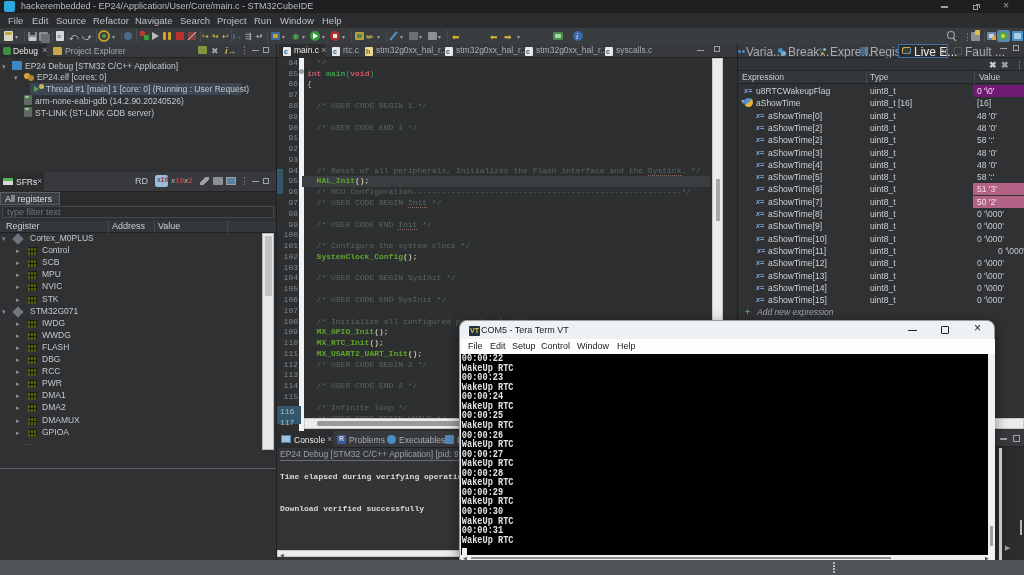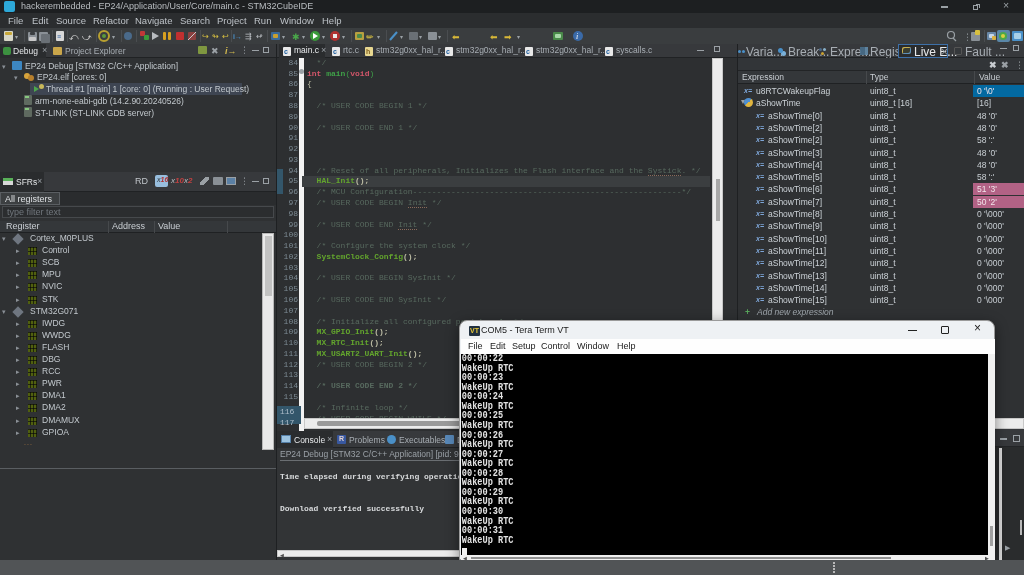--- a/index.html
+++ b/index.html
@@ -375,21 +375,21 @@
         <div style="position:absolute;left:5px;top:161.5px;white-space:pre;"><span style="color:#57695e;">  /* USER CODE END </span><span style="color:#57695e;border-bottom:1px dotted #8a6a5a;">Init</span><span style="color:#57695e;"> */</span></div>
         <div style="position:absolute;left:5px;top:183.1px;white-space:pre;"><span style="color:#57695e;">  /* Configure the system clock */</span></div>
         <div style="position:absolute;left:5px;top:193.8px;white-space:pre;"><span style="color:#bdbda4;">  </span><span style="color:#63a52d;font-weight:bold;">SystemClock_Config</span><span style="color:#bdbda4;font-weight:bold;">();</span></div>
         <div style="position:absolute;left:5px;top:215.4px;white-space:pre;"><span style="color:#57695e;">  /* USER CODE BEGIN SysInit */</span></div>
         <div style="position:absolute;left:5px;top:237.0px;white-space:pre;"><span style="color:#57695e;">  /* USER CODE END SysInit */</span></div>
         <div style="position:absolute;left:5px;top:258.5px;white-space:pre;"><span style="color:#57695e;">  /* Initialize all configured peripherals */</span></div>
         <div style="position:absolute;left:5px;top:269.3px;white-space:pre;"><span style="color:#bdbda4;">  </span><span style="color:#63a52d;font-weight:bold;">MX_GPIO_Init</span><span style="color:#bdbda4;font-weight:bold;">();</span></div>
         <div style="position:absolute;left:5px;top:280.1px;white-space:pre;"><span style="color:#bdbda4;">  </span><span style="color:#63a52d;font-weight:bold;">MX_RTC_Init</span><span style="color:#bdbda4;font-weight:bold;">();</span></div>
         <div style="position:absolute;left:5px;top:290.9px;white-space:pre;"><span style="color:#bdbda4;">  </span><span style="color:#63a52d;font-weight:bold;">MX_USART2_UART_Init</span><span style="color:#bdbda4;font-weight:bold;">();</span></div>
         <div style="position:absolute;left:5px;top:301.6px;white-space:pre;"><span style="color:#57695e;">  /* USER CODE BEGIN 2 */</span></div>
-        <div style="position:absolute;left:5px;top:323.2px;white-space:pre;"><span style="color:#57695e;font-weight:bold;">  /* USER CODE END 2 */</span></div>
+        <div style="position:absolute;left:5px;top:323.2px;white-space:pre;"><span style="color:#57695e;">  /* USER CODE END 2 */</span></div>
         <div style="position:absolute;left:5px;top:344.8px;white-space:pre;"><span style="color:#57695e;">  /* Infinite loop */</span></div>
         <div style="position:absolute;left:5px;top:355.5px;white-space:pre;"><span style="color:#57695e;">  /* USER CODE BEGIN WHILE */</span></div>
       </div>
 
   <div class="abs" style="left:0;top:125px;width:6px;height:25px;background:#33566a;"></div>
 
   <div class="abs" style="left:0;top:362px;width:24px;height:18px;background:#33566a;"></div>
   <div class="abs mono" style="left:0;top:363px;font-size:8px;color:#aebecb;">
         <span class="abs" style="left:3px;top:0;">116</span>
         <span class="abs" style="left:3px;top:11px;">117</span>
@@ -456,21 +456,21 @@
     <span class="abs" style="left:132px;top:1px;">Type</span>
     <span class="abs" style="left:241px;top:1px;">Value</span>
     <span class="abs" style="left:128px;top:0;width:1px;height:13px;background:#46494c;"></span>
     <span class="abs" style="left:236px;top:0;width:1px;height:13px;background:#46494c;"></span>
   </div>
   <div class="abs" style="left:0;top:-44px;width:286px;height:419px;font-size:8.5px;">
         <div style="position:absolute;left:0;top:85.0px;width:287px;height:12.3px;">
           <span style="position:absolute;left:6px;top:2px;width:9px;height:7px;font-size:7px;color:#7ea6d8;font-style:italic;font-weight:bold;">x=</span>
           <span style="position:absolute;left:18px;top:1px;color:#ccd2d7;">u8RTCWakeupFlag</span>
           <span style="position:absolute;left:132px;top:1px;color:#ccd2d7;">uint8_t</span>
-          <span style="position:absolute;left:235px;top:0px;right:0;height:12px;background:#0369a1;color:#f2e4ea;padding:1px 0 0 4px;">0 '\0'</span>
+          <span style="position:absolute;left:235px;top:0px;right:0;height:12px;background:#701a75;color:#f2e4ea;padding:1px 0 0 4px;">0 '\0'</span>
         </div>
         <div style="position:absolute;left:0;top:97.3px;width:287px;height:12.3px;">
           <span style="position:absolute;left:3px;top:0;color:#9aa0a6;font-size:8px;">▾</span>
           <span style="position:absolute;left:6px;top:1px;width:9px;height:9px;border-radius:50%;background:linear-gradient(135deg,#4f8fd0 50%,#e0b53f 50%);"></span>
           <span style="position:absolute;left:18px;top:1px;color:#ccd2d7;">aShowTime</span>
           <span style="position:absolute;left:132px;top:1px;color:#ccd2d7;">uint8_t [16]</span>
           <span style="position:absolute;left:235px;top:0px;right:0;height:12px;color:#c8ced3;padding:1px 0 0 4px;">[16]</span>
         </div>
         <div style="position:absolute;left:0;top:109.6px;width:287px;height:12.3px;">
           <span style="position:absolute;left:18px;top:2px;width:9px;height:7px;font-size:7px;color:#7ea6d8;font-style:italic;font-weight:bold;">x=</span>
@@ -531,21 +531,21 @@
           <span style="position:absolute;left:30px;top:1px;color:#ccd2d7;">aShowTime[9]</span>
           <span style="position:absolute;left:132px;top:1px;color:#ccd2d7;">uint8_t</span>
           <span style="position:absolute;left:235px;top:0px;right:0;height:12px;color:#c8ced3;padding:1px 0 0 4px;">0 '\000'</span>
         </div>
         <div style="position:absolute;left:0;top:232.6px;width:287px;height:12.3px;">
           <span style="position:absolute;left:18px;top:2px;width:9px;height:7px;font-size:7px;color:#7ea6d8;font-style:italic;font-weight:bold;">x=</span>
           <span style="position:absolute;left:30px;top:1px;color:#ccd2d7;">aShowTime[10]</span>
           <span style="position:absolute;left:132px;top:1px;color:#ccd2d7;">uint8_t</span>
           <span style="position:absolute;left:235px;top:0px;right:0;height:12px;color:#c8ced3;padding:1px 0 0 4px;">0 '\000'</span>
         </div>
-        <div style="position:absolute;left:0;top:244.9px;width:287px;height:12.3px;">
+        <div style="position:absolute;left:0;top:244.9px;width:287px;height:12.3px;text-align:right;">
           <span style="position:absolute;left:18px;top:2px;width:9px;height:7px;font-size:7px;color:#7ea6d8;font-style:italic;font-weight:bold;">x=</span>
           <span style="position:absolute;left:30px;top:1px;color:#ccd2d7;">aShowTime[11]</span>
           <span style="position:absolute;left:132px;top:1px;color:#ccd2d7;">uint8_t</span>
           <span style="position:absolute;left:235px;top:0px;right:0;height:12px;color:#c8ced3;padding:1px 0 0 4px;">0 '\000'</span>
         </div>
         <div style="position:absolute;left:0;top:257.2px;width:287px;height:12.3px;">
           <span style="position:absolute;left:18px;top:2px;width:9px;height:7px;font-size:7px;color:#7ea6d8;font-style:italic;font-weight:bold;">x=</span>
           <span style="position:absolute;left:30px;top:1px;color:#ccd2d7;">aShowTime[12]</span>
           <span style="position:absolute;left:132px;top:1px;color:#ccd2d7;">uint8_t</span>
           <span style="position:absolute;left:235px;top:0px;right:0;height:12px;color:#c8ced3;padding:1px 0 0 4px;">0 '\000'</span>

